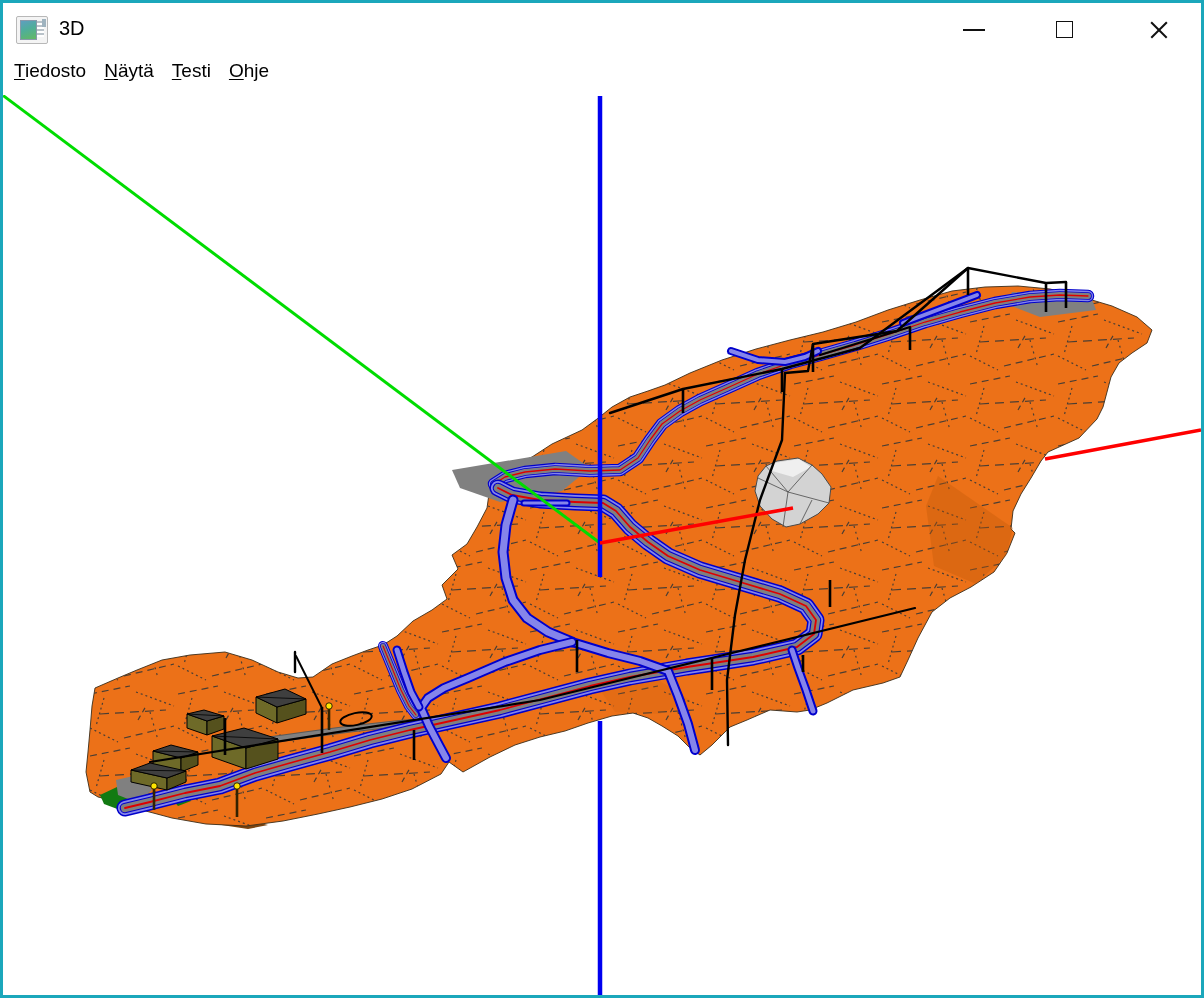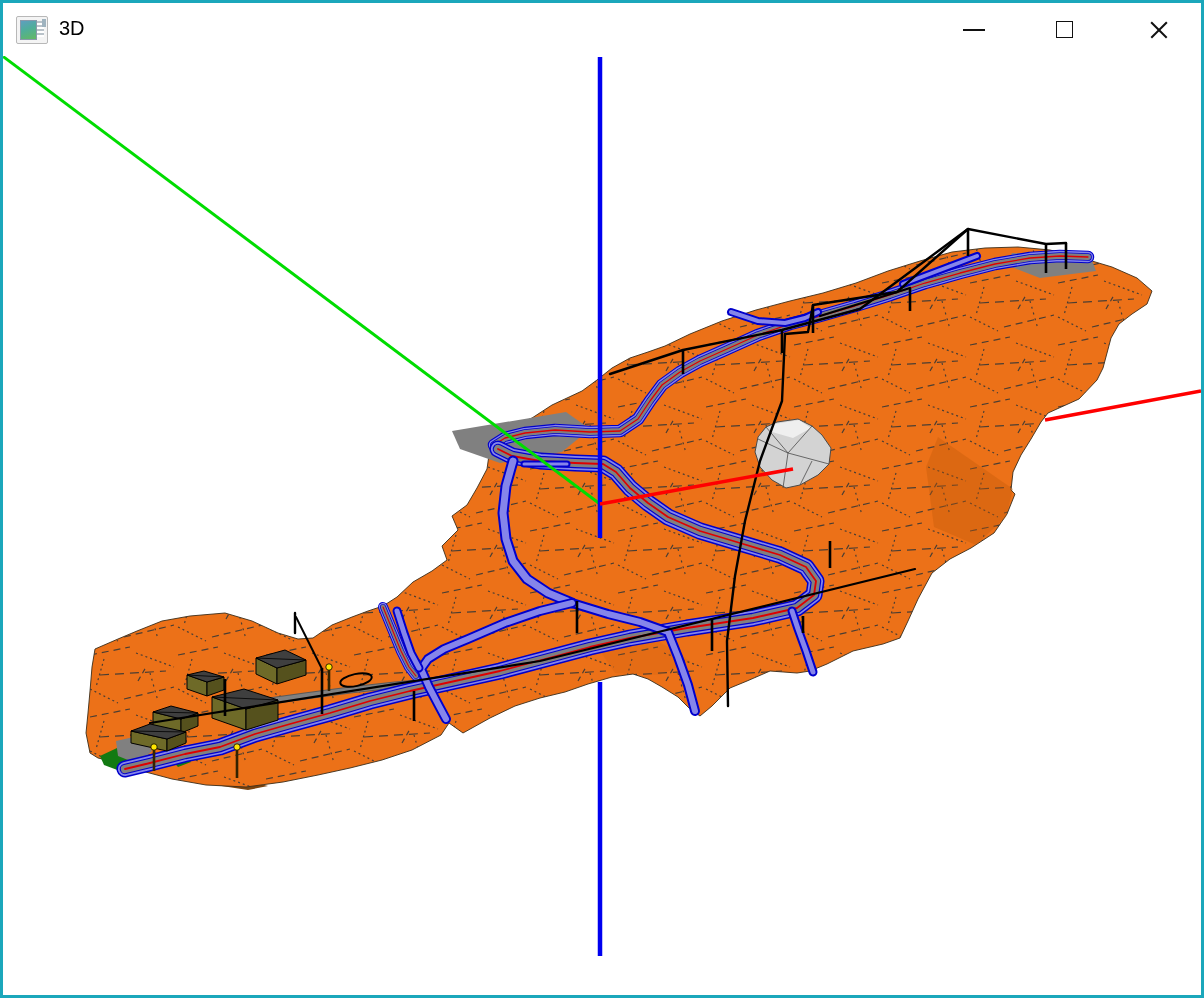--- a/index.html
+++ b/index.html
@@ -42,20 +42,26 @@
     <button class="ctrl btn-min" title="Minimize">
         <span class="g-min"></span>
       </button>
     <button class="ctrl btn-max" title="Maximize">
         <span class="g-max"></span>
       </button>
     <button class="ctrl btn-close" title="Close">
         <span class="g-x"></span>
       </button>
   </div>
+  <div class="menubar" id="menubar">
+      <span class="menu-item"><u>T</u>iedosto</span>
+      <span class="menu-item"><u>N</u>äytä</span>
+      <span class="menu-item"><u>T</u>esti</span>
+      <span class="menu-item"><u>O</u>hje</span>
+    </div>
   <div class="viewport">
     <svg id="scene" viewBox="3 95 1198 900" preserveAspectRatio="none">
         <defs>
           <pattern id="mesh" width="88" height="62" patternUnits="userSpaceOnUse">
             <path d="M2,12 L42,4" fill="none" stroke="#2E3436" stroke-width="1.2" stroke-dasharray="7,5" opacity="0.85"></path>
             <path d="M48,10 L86,24" fill="none" stroke="#2E3436" stroke-width="1.2" stroke-dasharray="2,3" opacity="0.85"></path>
             <path d="M12,32 L78,28" fill="none" stroke="#2E3436" stroke-width="1.2" stroke-dasharray="9,6" opacity="0.85"></path>
             <path d="M2,46 L30,60" fill="none" stroke="#2E3436" stroke-width="1.2" stroke-dasharray="2,3" opacity="0.85"></path>
             <path d="M36,56 L86,44" fill="none" stroke="#2E3436" stroke-width="1.2" stroke-dasharray="7,5" opacity="0.85"></path>
             <path d="M62,30 L70,58" fill="none" stroke="#2E3436" stroke-width="1.2" stroke-dasharray="2,4" opacity="0.85"></path>

